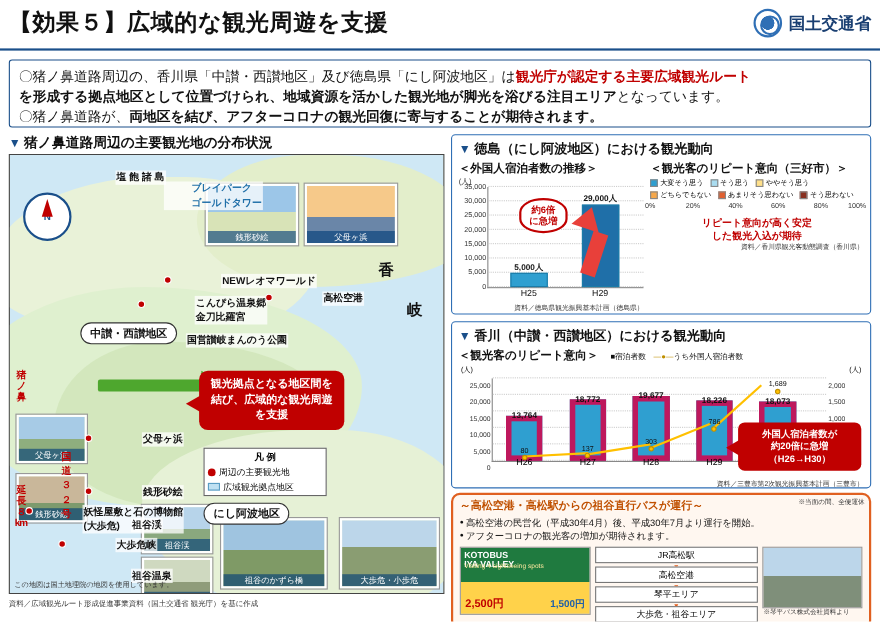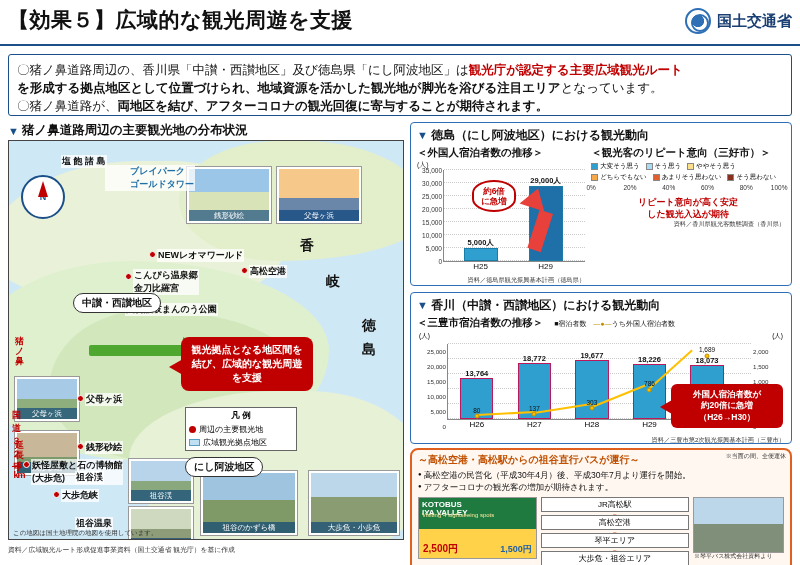--- a/index.html
+++ b/index.html
@@ -119,21 +119,21 @@
     background:linear-gradient(#b7d4ea 0 50%, #8aa87e 50% 100%); }
   .ph-f { left:120px; top:366px; width:64px; height:44px;
     background:linear-gradient(#cfd9c0 0 50%, #8f9c7a 50% 100%); }
   .ph-g { left:192px; top:330px; width:96px; height:64px;
     background:linear-gradient(#9fc4e0 0 45%, #7f9a66 45% 100%); }
   .ph-h { left:300px; top:330px; width:90px; height:64px;
     background:linear-gradient(#bcd6ea 0 40%, #8a9d72 40% 100%); }
 
   .map-label {
     position:absolute; font-size:9px; color:#111; font-weight:bold;
-    background:rgba(255,255,255,.75); padding:0 1px; white-space:nowrap;
+    background:rgba(255,255,255,.75); padding:0 1px; white-space:nowrap;margin-left:44px;
   }
   .map-label.red { color:#c00000; }
   .dot { position:absolute; width:7px; height:7px; border-radius:50%;
     background:#c00000; border:1px solid #fff; }
   .area-chip {
     position:absolute; font-size:10px; font-weight:bold; color:#111;
     background:#fff; border:1px solid #333; border-radius:11px;
     padding:2px 8px; white-space:nowrap;
   }
   .side-rail {
@@ -250,21 +250,21 @@
     text-align:center; margin-top:3px;
   }
 
   
   .p2 { position:absolute; left:0; top:170px; width:382px; height:152px; }
   .chart3 { position:relative; margin-top:2px; height:104px; }
   .bars3 {
     position:absolute; left:30px; right:34px; top:12px; bottom:16px;
     border-left:1px solid #888; border-bottom:1px solid #888;
   }
-  .b3 { position:absolute; bottom:0; background:#2f9fd0; border:1px solid #be185d;text-decoration:underline; }
+  .b3 { position:absolute; bottom:0; background:#2f9fd0; border:5px solid #be185d;text-decoration:underline; }
   .b3val { position:absolute; bottom:100%; left:50%; transform:translateX(-50%);
     font-size:7.5px; font-weight:bold; color:#111; margin-bottom:1px; white-space:nowrap;}
   .pt { position:absolute; width:5px; height:5px; background:#ffc000; border:1px solid #bf8f00;
     border-radius:50%; transform:translate(-50%,50%); }
   .ptval { position:absolute; font-size:6.5px; color:#111; transform:translate(-50%,0); }
   .line-seg { position:absolute; height:2px; background:#ffc000; transform-origin:left center; }
   .yleft { position:absolute; right:100%; transform:translateY(50%); font-size:6.2px; color:#333; padding-right:2px; white-space:nowrap;}
   .yright { position:absolute; left:100%; transform:translateY(50%); font-size:6.2px; color:#333; padding-left:2px; white-space:nowrap;}
   .x3 { position:absolute; top:100%; left:50%; transform:translateX(-50%); font-size:8px; margin-top:2px;}
   .callout-red2 {
@@ -541,21 +541,21 @@
         </div>
       </div>
     </div>
 
     <div class="panel p2">
       <div class="panel-head">
         <span class="tri">▼</span>
         <span>香川（中讃・西讃地区）における観光動向</span>
       </div>
       <div class="sub-head">
-        <span>＜三豊市宿泊者数の推移＞</span>
+        <span>＜観光客のリピート意向＞</span>
         <span style="font-size:7px; font-weight:normal; margin-left:8px;">■<span>宿泊者数</span></span>
         <span style="font-size:7px; font-weight:normal; margin-left:4px; color:#bf8f00;">—●—<span style="color:#111">うち外国人宿泊者数</span></span>
       </div>
 
       <div class="chart3">
         <div style="position:absolute; left:2px; top:0; font-size:6.5px;">(人)</div>
         <div style="position:absolute; right:2px; top:0; font-size:6.5px;">(人)</div>
         <div class="bars3">
           <div class="gl" style="bottom:100%">
               <span class="yleft">25,000</span>

